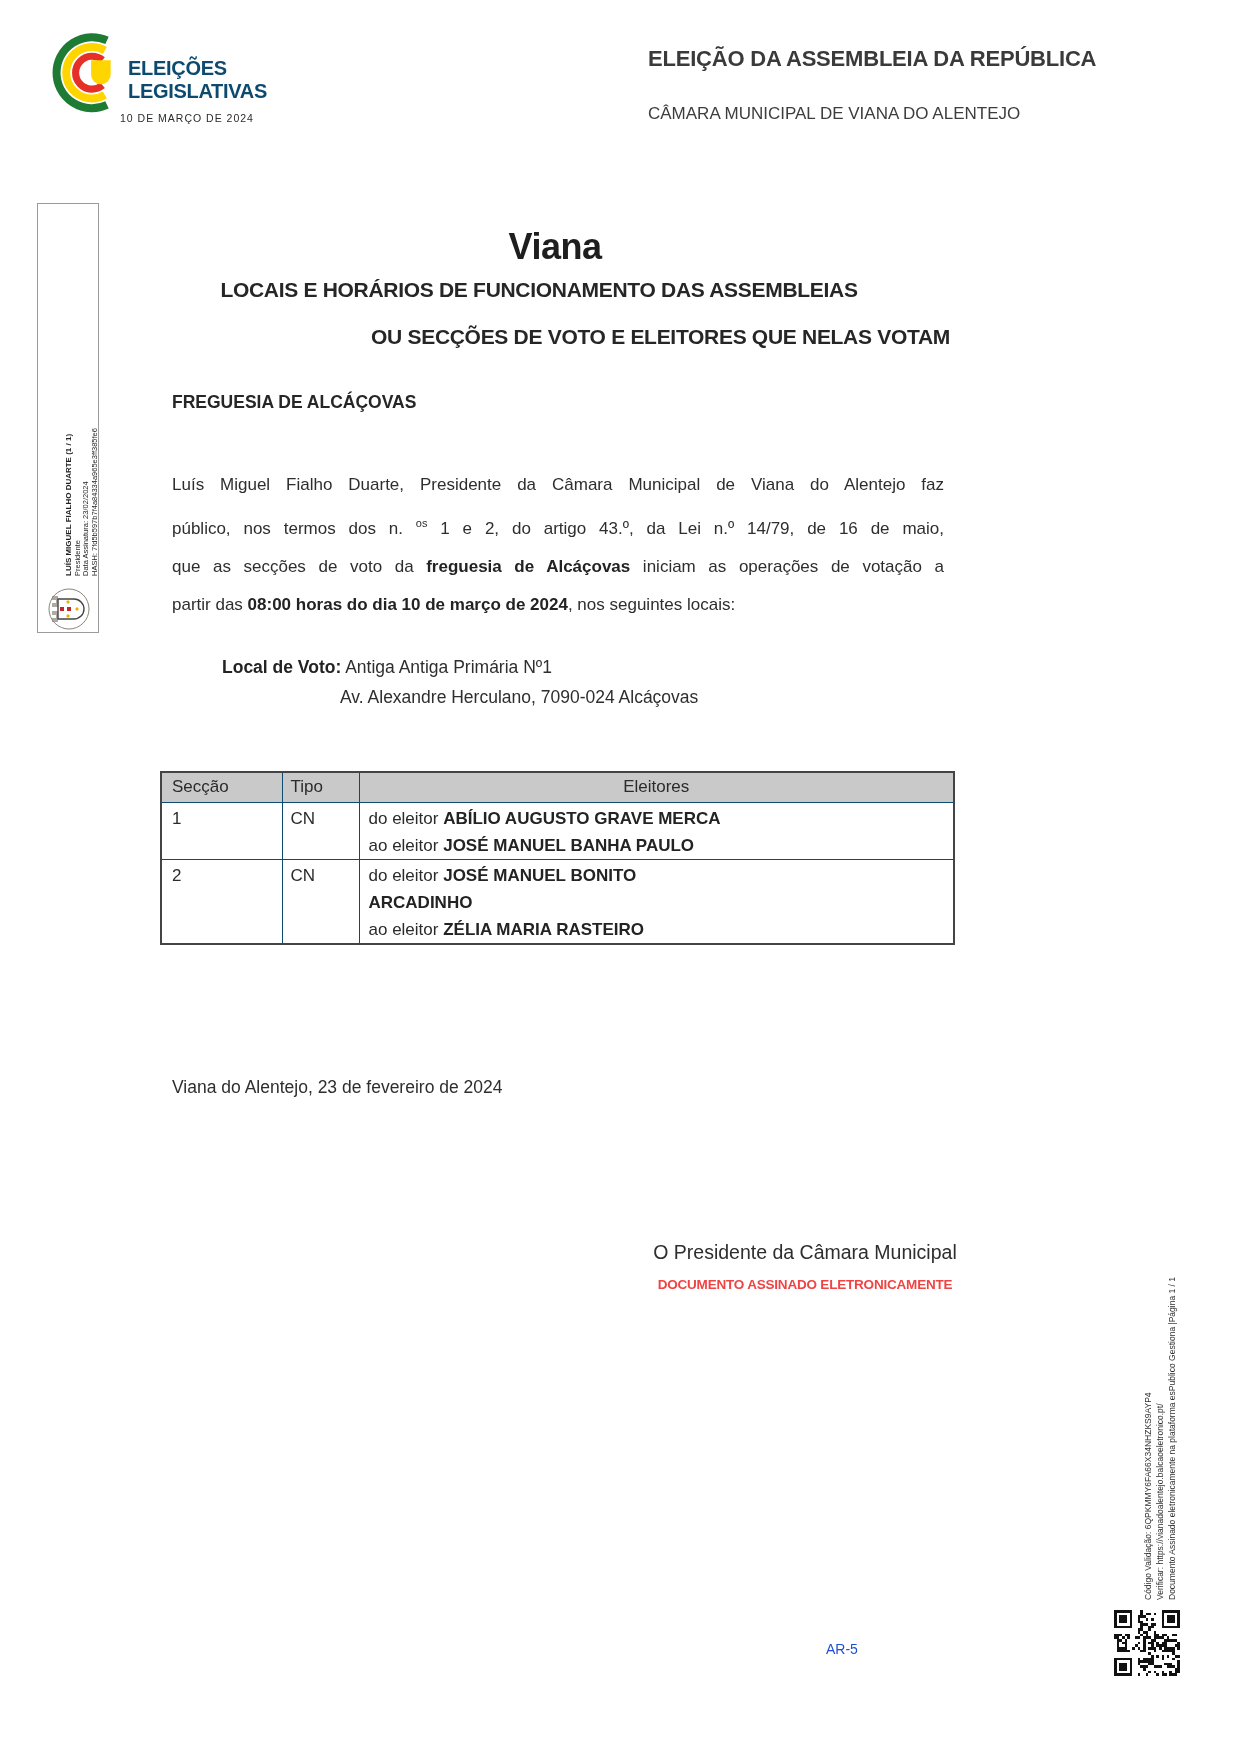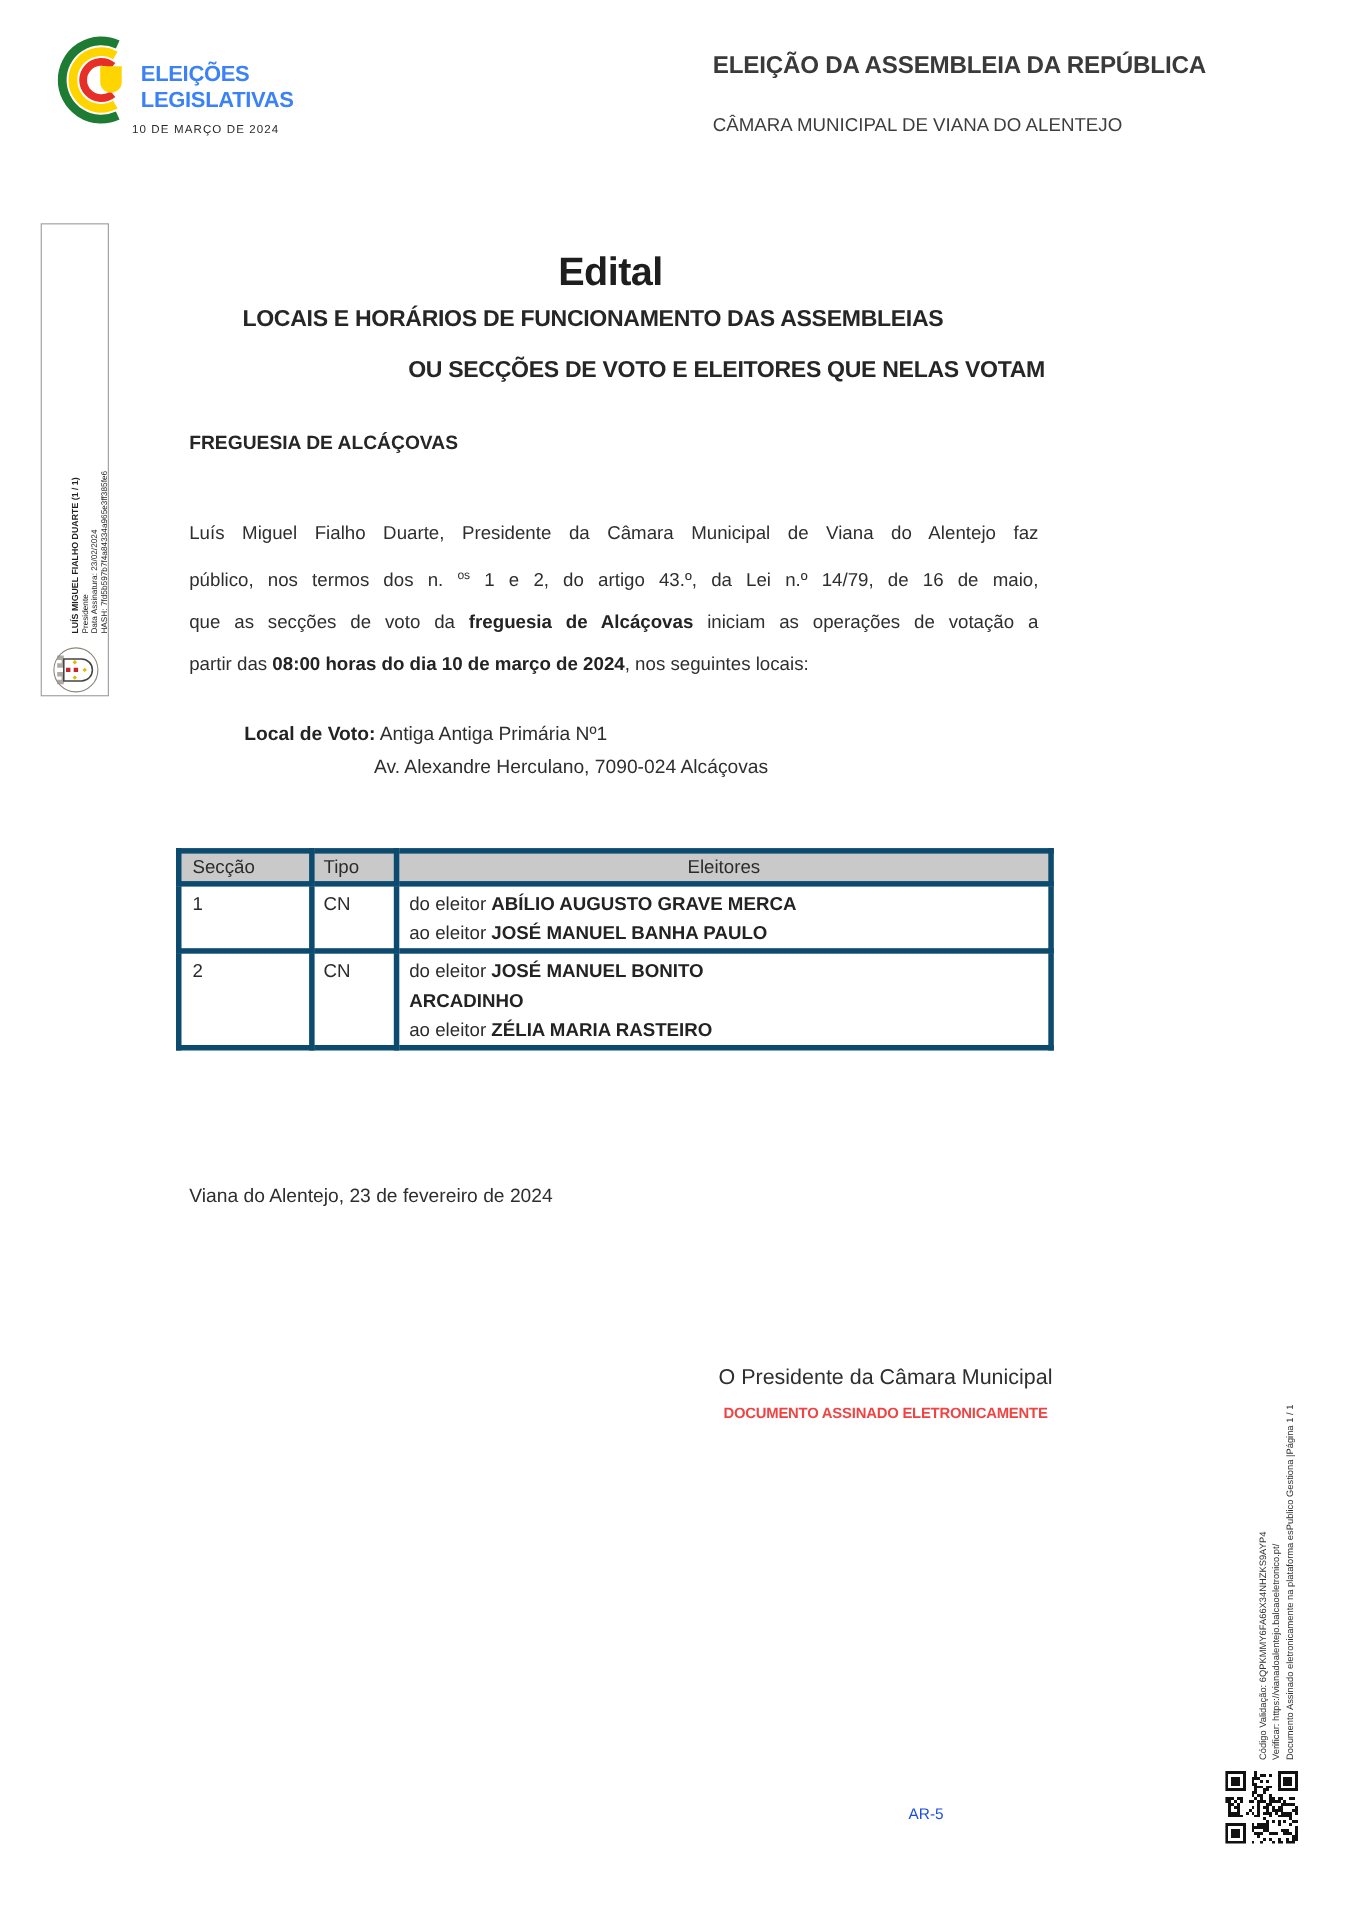--- a/index.html
+++ b/index.html
@@ -5,21 +5,21 @@
   * { margin:0; padding:0; box-sizing:border-box; }
   html,body { background:#ffffff; }
   .page {
     position:relative; width:1241px; height:1755px; margin:0 auto;
     background:#ffffff; overflow:hidden;
     font-family:"Liberation Sans", sans-serif; color:#2e2e2e;
   }
   .abs { position:absolute; }
 
   
-  .logo-title { font-size:20px; font-weight:bold; color:#3b82f6; line-height:23px; letter-spacing:-0.3px; }
+  .logo-title { font-size:20px; font-weight:bold; color:#0c4a6e; line-height:23px; letter-spacing:-0.3px; }
   .logo-date  { font-size:10.5px; color:#2b2b2b; letter-spacing:1px; }
 
   
   .hdr-title    { font-size:22px; font-weight:bold; color:#3a3a3a; letter-spacing:-0.2px; white-space:nowrap; }
   .hdr-subtitle { font-size:17px; color:#3d3d3d; white-space:nowrap; }
 
   
   .sig-box { border:1px solid #9b9b9b; background:#fff; }
   .vrot { transform:rotate(-90deg); transform-origin:left bottom; }
   .sig-lines { line-height:8.5px; white-space:nowrap; color:#1f1f1f; }
@@ -33,21 +33,21 @@
   .para { width:772px; font-size:17px; color:#2e2e2e; }
   .para .pline { line-height:38px; text-align:justify; text-align-last:justify; }
   .para .pline.last { text-align:left; text-align-last:left; }
   .para sup { font-size:11px; vertical-align:super;margin-top:36px; }
   .para b, .local b, td b { color:#232323; }
   .local { font-size:17.5px; color:#2e2e2e; line-height:30px; }
   .local .addr { margin-left:118px; }
 
   
   table.vote { border-collapse:collapse; table-layout:fixed; width:793px; font-size:17px; color:#2b2b2b; }
-  table.vote th, table.vote td { border:5px solid #0c4a6e; vertical-align:top; }
+  table.vote th, table.vote td { border:1px solid #0c4a6e; vertical-align:top; }
   table.vote { border:2px solid #444; }
   table.vote thead th { background:#c9c9c9; font-weight:normal; height:30px; vertical-align:middle; }
   th.c1, td.c1 { width:121px; text-align:left; padding-left:10px; }
   th.c2, td.c2 { width:77px;  text-align:left; padding-left:8px; }
   th.c3 { width:595px; text-align:center; }
   td.c3 { width:595px; text-align:left; padding-left:9px; }
   td { padding-top:2px; line-height:27px; }
   .pre-line { white-space:pre-line; }
 
   .date-line { font-size:17.5px; color:#2e2e2e; }
@@ -93,21 +93,21 @@
       <path d="M 10 6 h4 v4 h3 v-4 h4 v6 h-11 z M 25 6 h4 v4 h3 v-4 h4 v6 h-11 z" fill="#8c857a" opacity="0.7"></path>
       <path d="M 13 12 H 33 V 28 A 10 10 0 0 1 13 28 Z" fill="#ffffff" stroke="#444" stroke-width="1.4"></path>
       <path d="M 21 14 h4 v4 h-4 z" fill="#c3262c"></path>
       <path d="M 21 21 h4 v4 h-4 z" fill="#c3262c"></path>
       <path d="M 16 20 l2 2 -2 2 -2 -2 z" fill="#e8b400"></path>
       <path d="M 30 20 l2 2 -2 2 -2 -2 z" fill="#e8b400"></path>
       <path d="M 23 29 l2 2 -2 2 -2 -2 z" fill="#e8b400"></path>
     </svg>
   </div>
 
-  <div class="abs doc-title" style="left:160px; top:226px;">Edital</div>
+  <div class="abs doc-title" style="left:160px; top:226px;">Viana</div>
   <div class="abs doc-sub" style="left:144px; top:278px;">LOCAIS E HORÁRIOS DE FUNCIONAMENTO DAS ASSEMBLEIAS</div>
   <div class="abs doc-sub" style="left:160px; top:325px;text-align:right;">OU SECÇÕES DE VOTO E ELEITORES QUE NELAS VOTAM</div>
 
   <div class="abs freguesia" style="left:172px; top:392px;">FREGUESIA DE ALCÁÇOVAS</div>
 
   <div class="abs para" style="left:172px; top:466px;">
     <div class="pline"><span>Luís Miguel Fialho Duarte, Presidente da Câmara Municipal de Viana do Alentejo faz</span></div>
     <div class="pline"><span>público, nos termos dos n. </span><sup>os</sup><span> 1 e 2,  do artigo 43.º, da Lei n.º 14/79, de 16 de maio,</span></div>
     <div class="pline"><span>que as secções de voto da </span><b>freguesia de Alcáçovas</b><span> iniciam as operações de votação a</span></div>
     <div class="pline last"><span>partir das </span><b>08:00 horas do dia 10 de março de 2024</b><span>, nos seguintes locais:</span></div>

